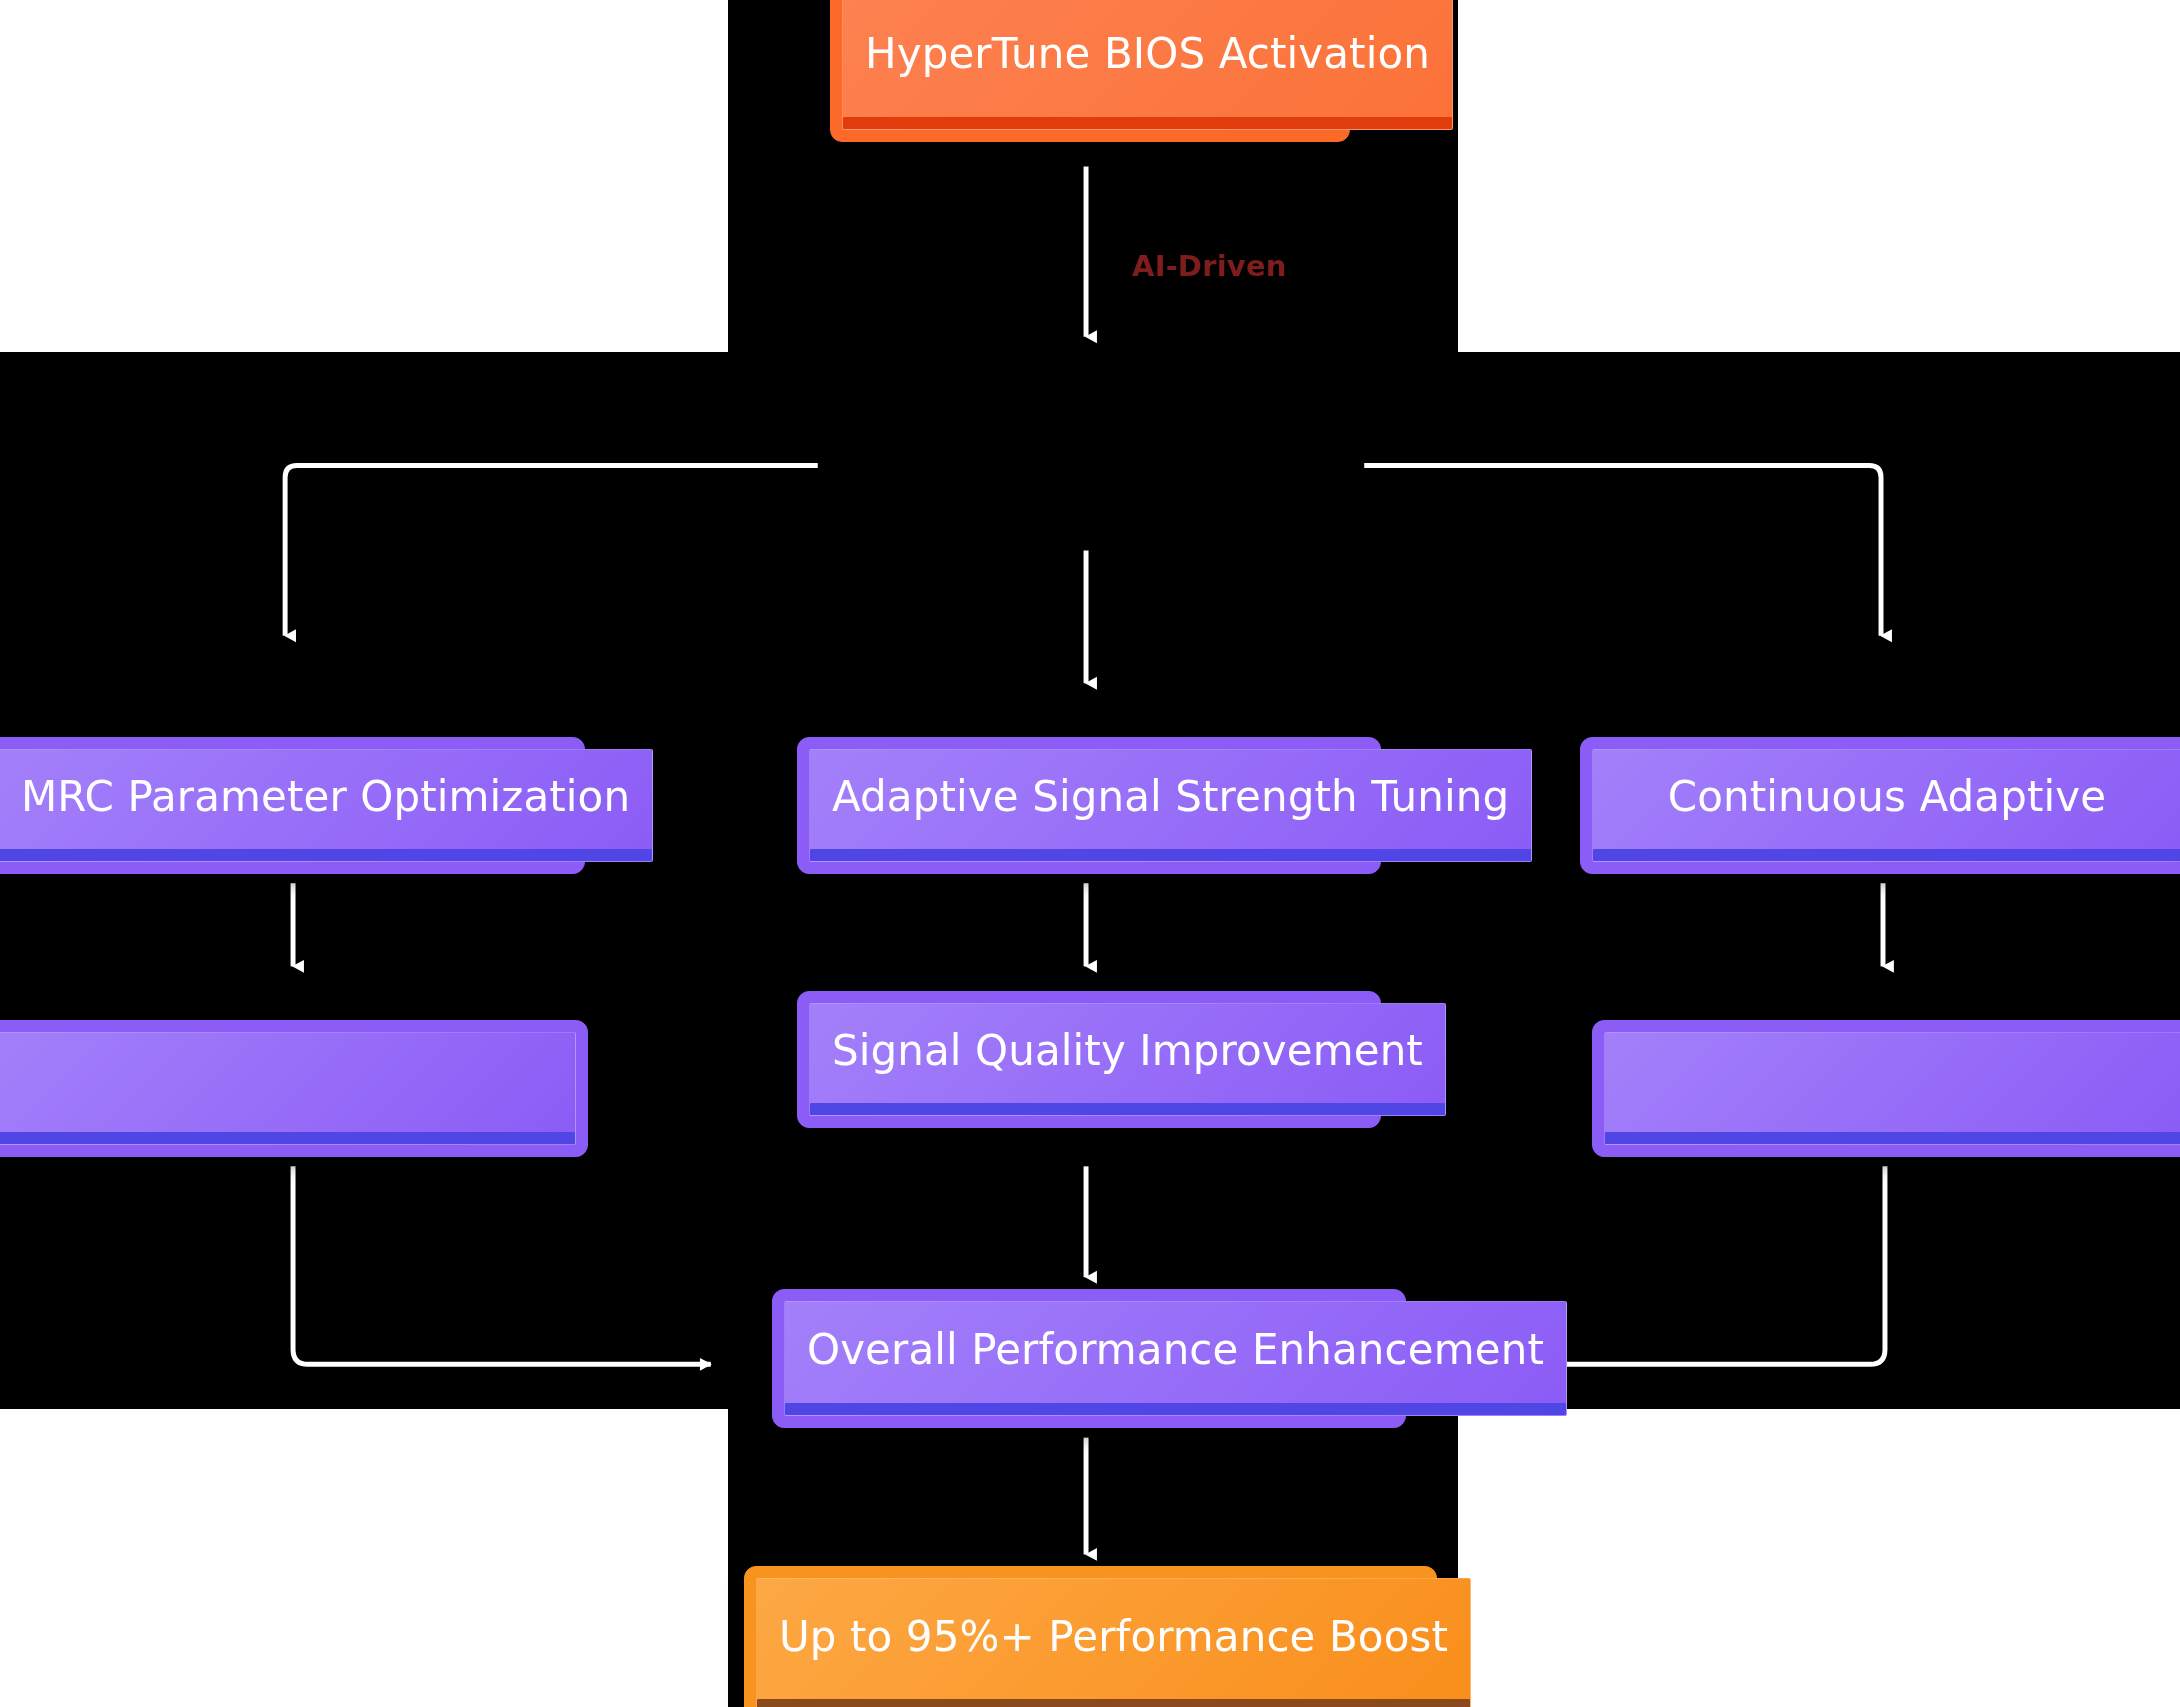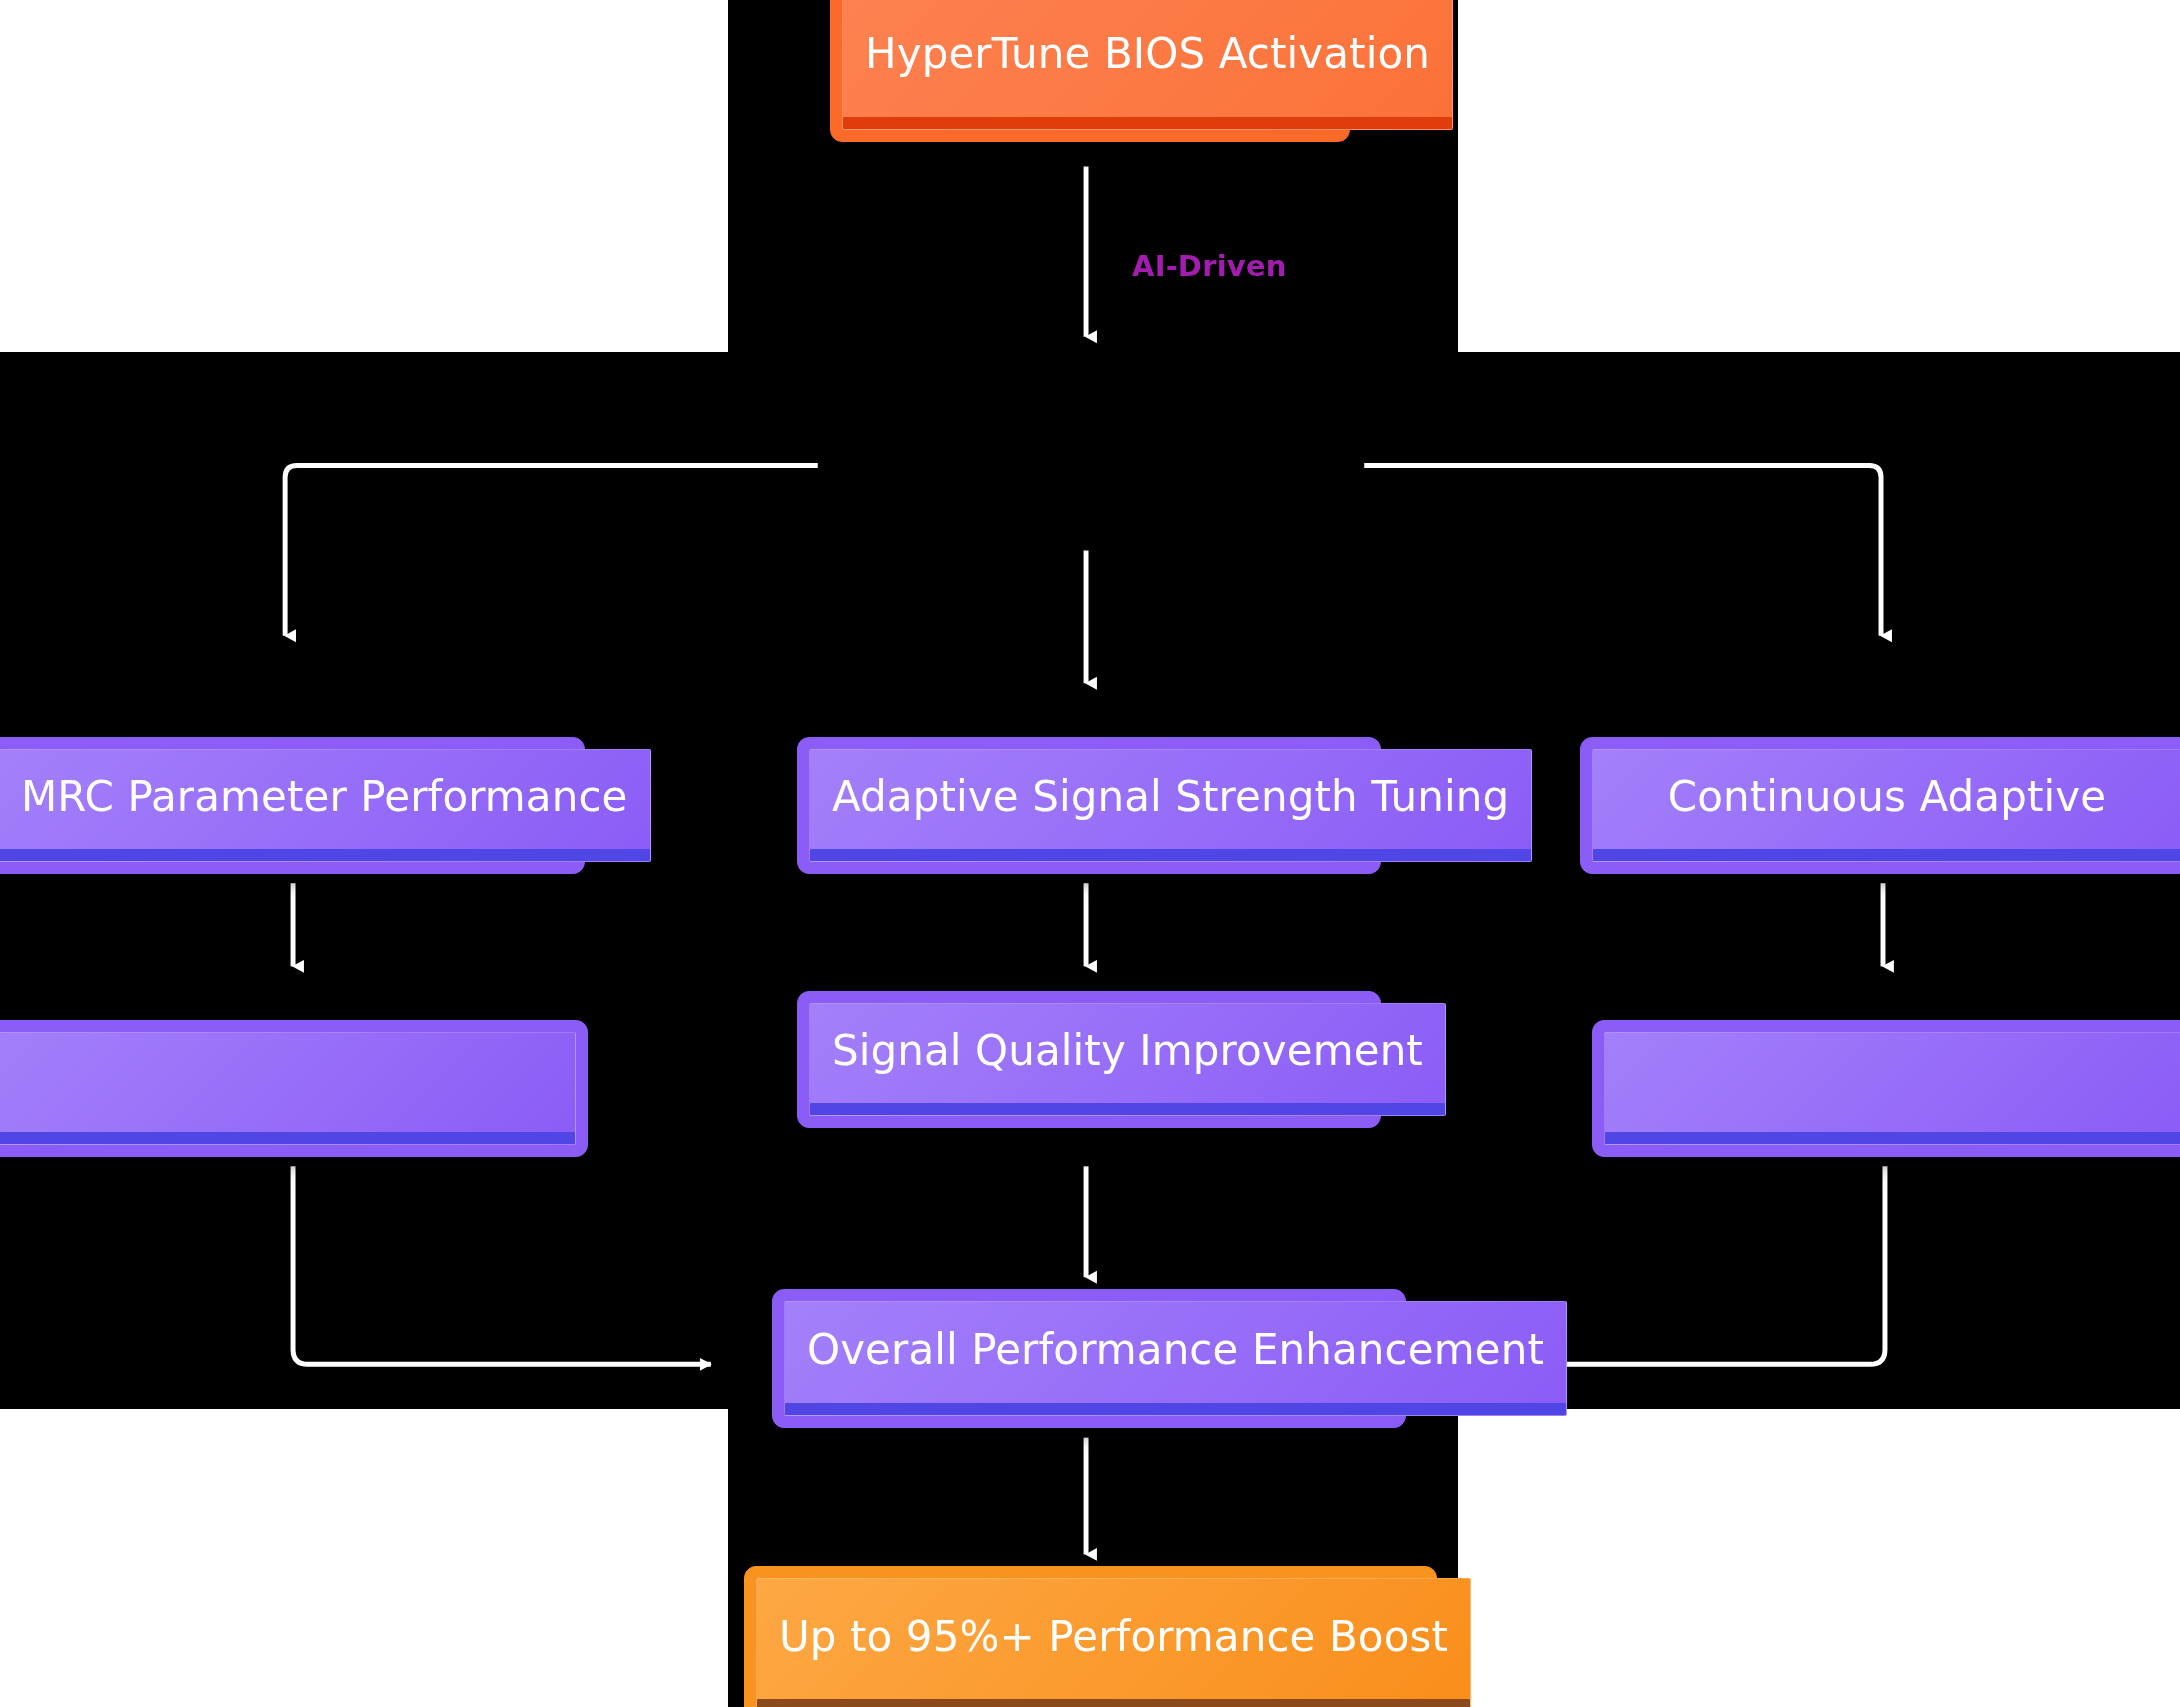--- a/index.html
+++ b/index.html
@@ -121,21 +121,21 @@
   #node-continuous { left: 1580px; top: 737px;   width: 614px;  height: 137px; }
   #node-memclock   { left: -26px;  top: 1020px;  width: 614px;  height: 137px; }
   #node-sigqual    { left: 797px;  top: 991px;  width: 584px;  height: 137px; }
   #node-breaking   { left: 1592px; top: 1020px;  width: 602px;  height: 137px; }
   #node-overall    { left: 772px;  top: 1289px;  width: 634px;  height: 139px; }
   #node-result     { left: 744px;  top: 1566px;  width: 693px;  height: 158px; }
 
   
   .edge-label {
     position: absolute;
-    color: #a21caf;
+    color: #7f1d1d;
     font-size: 29px;
     font-weight: bold;
     letter-spacing: 0.2px;
     white-space: nowrap;
   }
   #edge-label-ai-driven { left: 1132px; top: 249px; }
 </style>
 </head>
 <body>
 
@@ -188,21 +188,21 @@
   <div class="node start" id="node-start">
     <div class="inner">
       <span class="label">HyperTune BIOS Activation</span>
       <span class="accent"></span>
     </div>
   </div>
 
 
   <div class="node purple" id="node-mrc">
     <div class="inner">
-      <span class="label">MRC Parameter Performance</span>
+      <span class="label">MRC Parameter Optimization</span>
       <span class="accent"></span>
     </div>
   </div>
 
   <div class="node purple" id="node-adaptive">
     <div class="inner">
       <span class="label">Adaptive Signal Strength Tuning</span>
       <span class="accent"></span>
     </div>
   </div>

